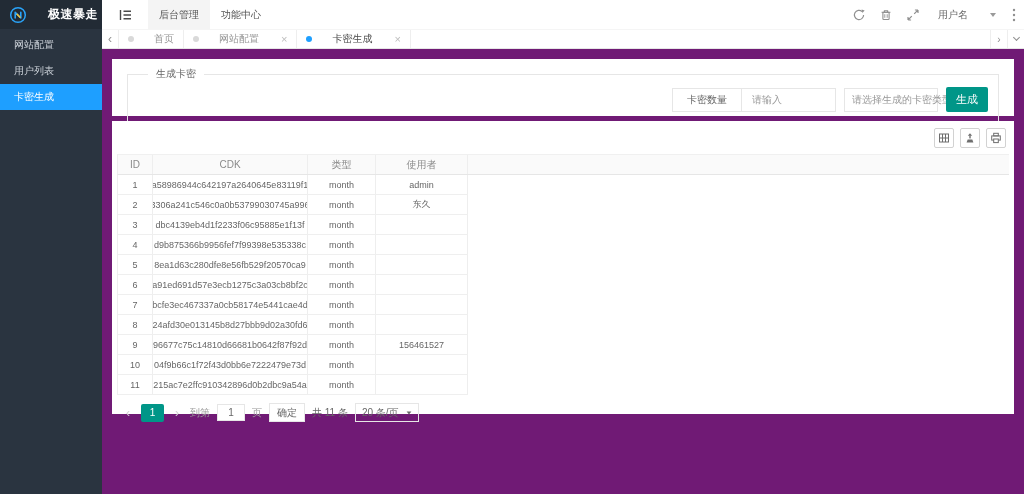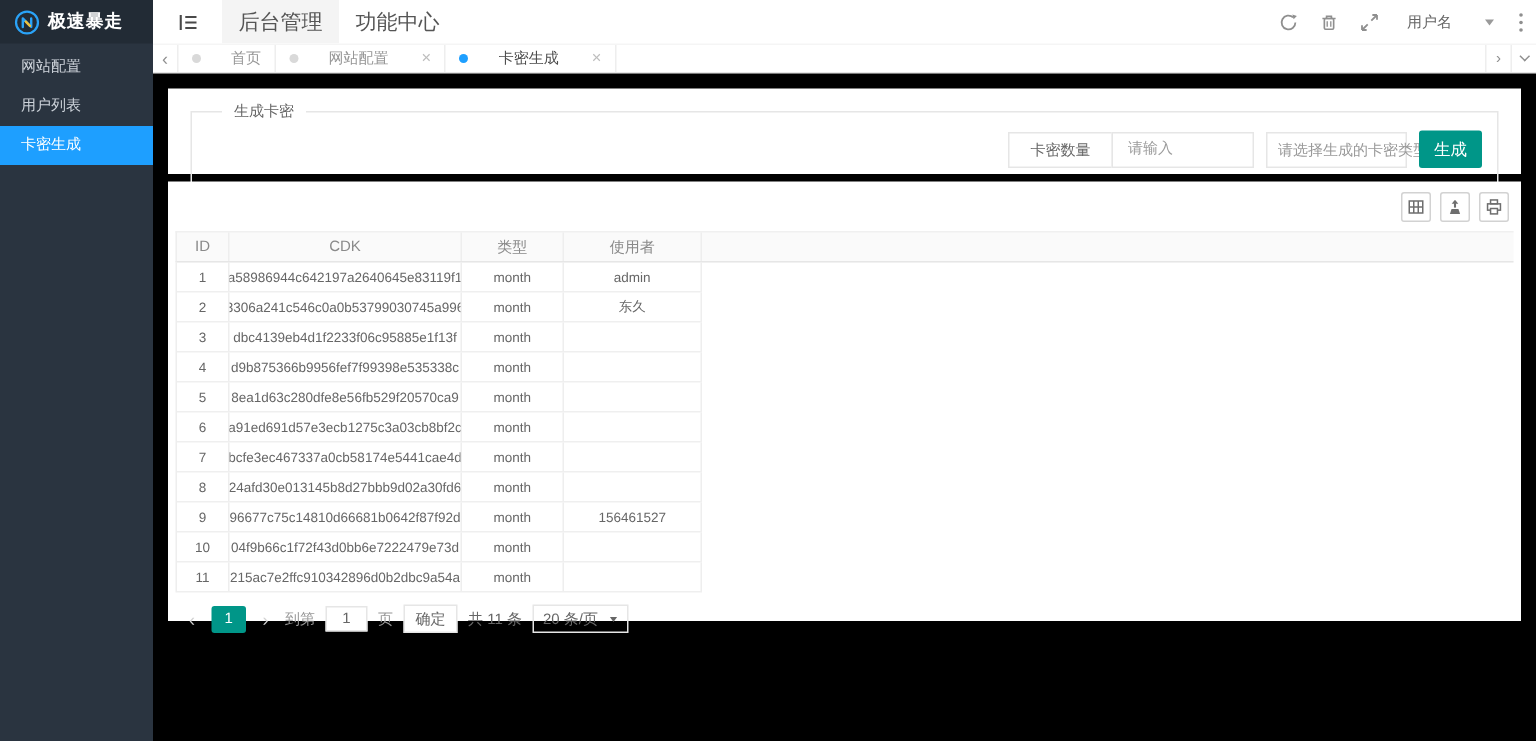--- a/index.html
+++ b/index.html
@@ -2,53 +2,53 @@
 <html><head>
 <meta charset="utf-8">
 <style>
   * { box-sizing: border-box; margin: 0; padding: 0; }
   html,body { background:#fff; }
   body { width:1024px; height:494px; font-family:"Liberation Sans","DejaVu Sans",sans-serif; overflow:hidden; }
   .app { display:flex; width:1024px; height:494px; overflow:hidden; }
 
   
   .sidebar { width:102px; flex-shrink:0; background:#2a3440; display:flex; flex-direction:column; }
-  .logo { height:29px; background:#222b35; display:flex; align-items:center; padding-left:9px; gap:5px; }
+  .logo { height:29px; background:#222b35; display:flex; align-items:center; padding-left:9px; gap:21px; }
   .logo-title { color:#ffffff; font-size:12px; font-weight:bold; letter-spacing:0.5px; white-space:nowrap; }
   .menu { padding-top:3px; }
   .menu-item { height:26px; line-height:26px; padding-left:14px; color:#cdd3da; font-size:10px; cursor:pointer; white-space:nowrap; }
   .menu-item.active { background:#1E9FFF; color:#fff; }
 
   
   .main { flex:1; display:flex; flex-direction:column; min-width:0; }
 
   .navbar { height:29px; background:#fff; display:flex; align-items:stretch; flex-shrink:0; }
   .hamburger { width:46px; display:flex; align-items:center; justify-content:center; cursor:pointer; }
-  .nav-tab { padding:0 11px; font-size:14px; color:#555; display:flex; align-items:center; cursor:pointer; white-space:nowrap; }
+  .nav-tab { padding:0 11px; font-size:10px; color:#555; display:flex; align-items:center; cursor:pointer; white-space:nowrap; }
   .nav-tab.active { background:#f4f4f4; }
   .nav-right { margin-left:auto; display:flex; align-items:center; padding-right:2px; }
   .icon-btn { width:27px; height:29px; display:flex; align-items:center; justify-content:center; cursor:pointer; }
   .user-entry { display:flex; align-items:center; gap:22px; padding:0 10px 0 12px; font-size:10px; color:#666; cursor:pointer; height:29px; }
   .caret-down { width:0; height:0; border-left:3.5px solid transparent; border-right:3.5px solid transparent; border-top:4px solid #9a9a9a; }
 
   
   .tabbar { height:20px; background:#fff; border-bottom:1px solid #e6e6e6; border-top:1px solid #f5f5f5; display:flex; align-items:stretch; flex-shrink:0; font-size:10px; }
   .tab-arrow { width:17px; display:flex; align-items:center; justify-content:center; color:#8f8f8f; font-size:12px; border-right:1px solid #eee; cursor:pointer; }
   .tabbar-tabs { display:flex; align-items:stretch; }
   .tb-tab { padding:0 9px; display:flex; align-items:center; gap:20px; border-right:1px solid #eee; color:#979797; cursor:pointer; white-space:nowrap; }
   .tb-tab.active { color:#4c4c4c; }
   .dot { width:6px; height:6px; border-radius:50%; background:#d9d9d9; flex-shrink:0; }
   .tb-tab.active .dot { background:#1E9FFF; }
   .close-x { color:#bdbdbd; font-size:11px; margin-left:2px; line-height:1; }
   .tab-right { margin-left:auto; display:flex; align-items:stretch; }
   .tab-right .ctrl { width:17px; display:flex; align-items:center; justify-content:center; border-left:1px solid #eee; color:#8f8f8f; cursor:pointer; }
   .chev-down { width:5px; height:5px; border-right:1px solid #8f8f8f; border-bottom:1px solid #8f8f8f; transform:rotate(45deg); margin-top:-3px; }
 
   
-  .content { flex:1; background:#000000; padding:10px; overflow:hidden; }
+  .content { flex:1; background:#701a75; padding:10px; overflow:hidden; }
   .card { background:#fff; }
 
   .form-card { height:57px; padding:8px 15px 0; margin-bottom:5px; }
   fieldset.gen { border:1px solid #e6e6e6; padding:6px 10px 10px; }
   fieldset.gen legend { font-size:10px; color:#666; padding:0 8px; margin-left:10px; }
   .form-row { display:flex; align-items:center;justify-content:flex-end; }
   .label-box { height:24px; display:flex; align-items:center; border:1px solid #e6e6e6; padding:0 14px; font-size:10px; color:#666; background:#fff; white-space:nowrap; }
   .qty-input { height:24px; width:95px; border:1px solid #e6e6e6; margin-left:-1px; padding:0 10px; font-size:10px; color:#666; outline:none; }
   .qty-input::placeholder { color:#9c9c9c; }
   .select-box { margin-left:8px; width:94px; height:24px; border:1px solid #e6e6e6; display:flex; align-items:center; justify-content:space-between; padding:0 7px; font-size:10px; color:#999; cursor:pointer; white-space:nowrap; }

